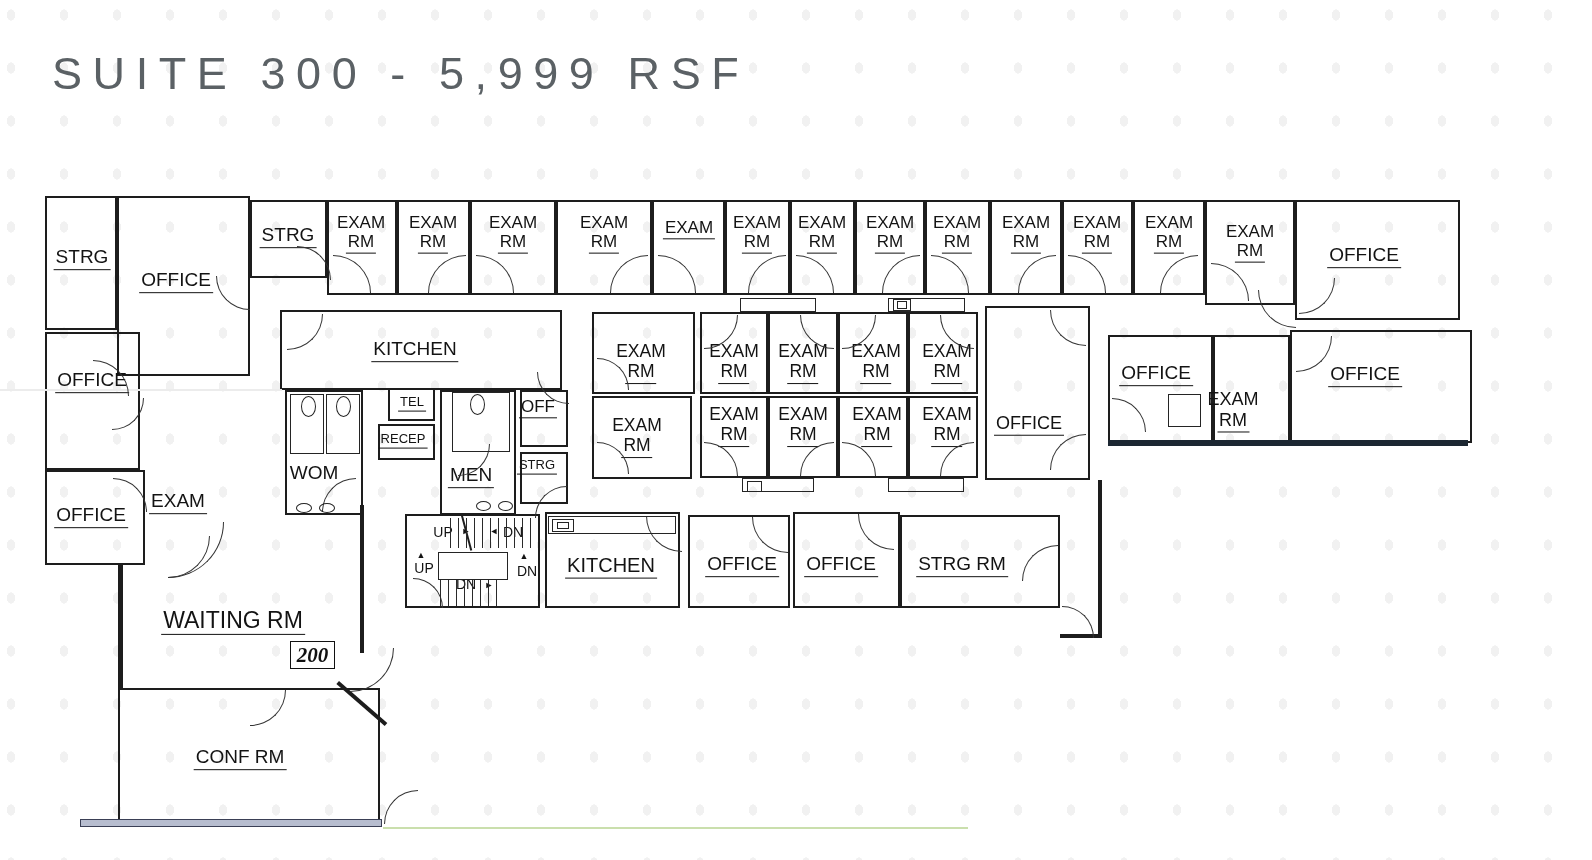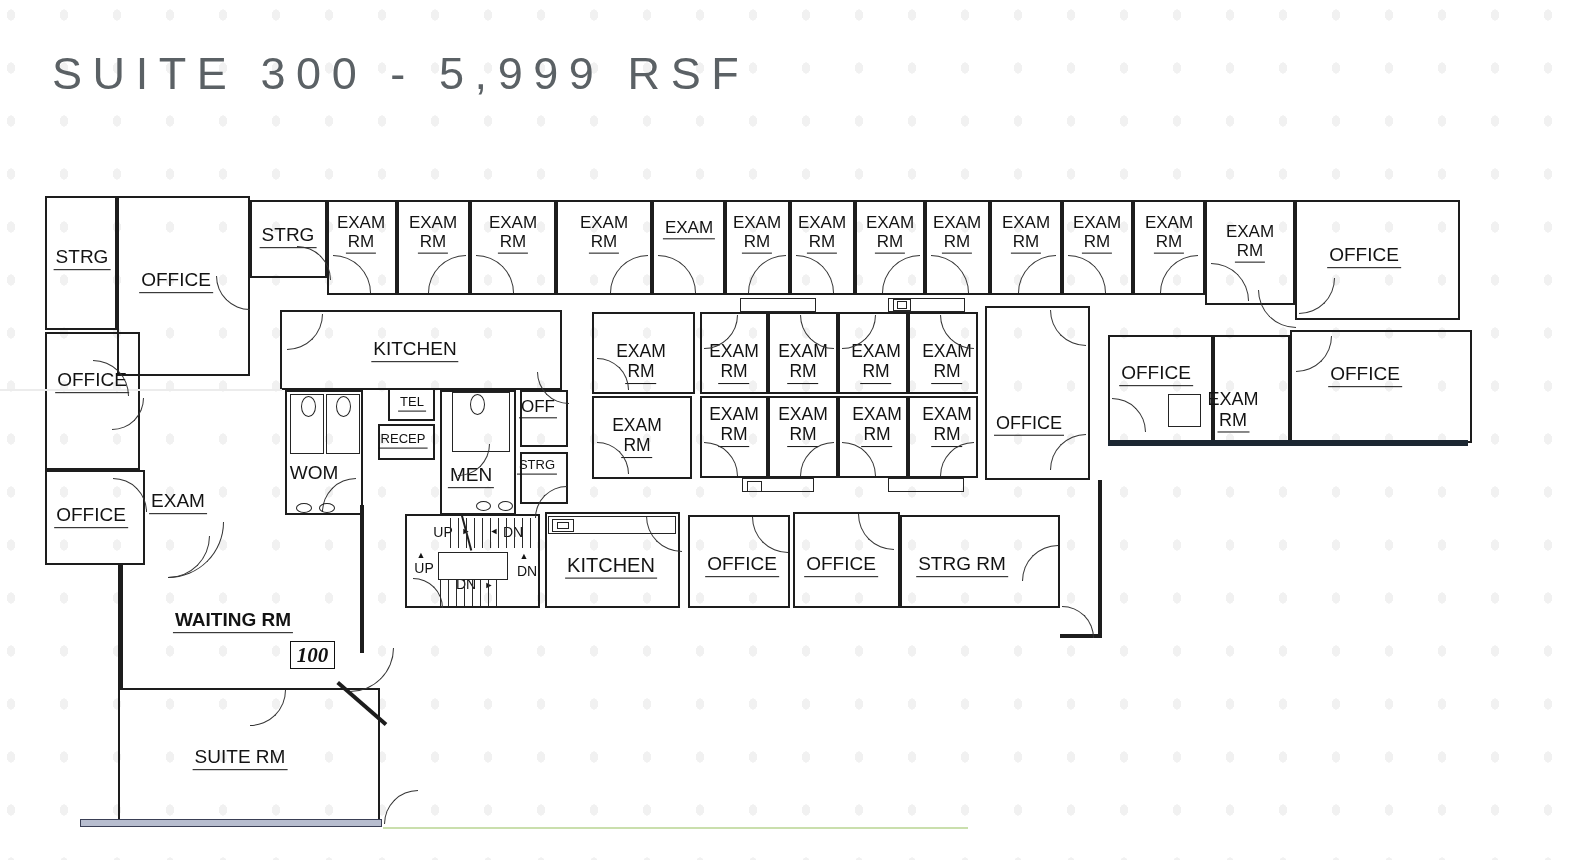--- a/index.html
+++ b/index.html
@@ -241,26 +241,26 @@
     <div class="room" style="left: 793px; top: 512px; width: 107px; height: 96px;"></div>
     <div class="lbl" style="left: 841px; top: 565px; font-size: 19px;">
       <span class="ln"><span class="u">OFFICE</span></span>
     </div>
     <div class="room" style="left: 900px; top: 515px; width: 160px; height: 93px;"></div>
     <div class="lbl" style="left: 962px; top: 565px; font-size: 19px;">
       <span class="ln"><span class="u">STRG RM</span></span>
     </div>
     <div class="room" style="left: 118px; top: 688px; width: 262px; height: 134px;"></div>
     <div class="lbl" style="left: 240px; top: 758px; font-size: 19px;">
-      <span class="ln"><span class="u">SUITE RM</span></span>
+      <span class="ln"><span class="u">CONF RM</span></span>
     </div>
     <div class="lbl" style="left: 178px; top: 502px; font-size: 19px;">
       <span class="ln"><span class="u">EXAM</span></span>
     </div>
-    <div class="lbl" style="left: 233px; top: 621px; font-size: 19px; font-weight: bold;">
+    <div class="lbl" style="left: 233px; top: 621px; font-size: 23px;">
       <span class="ln"><span class="u">WAITING RM</span></span>
     </div>
     <div class="lbl" style="left: 443px; top: 533px; font-size: 14px;">
       <span class="ln">UP</span>
     </div>
     <div class="lbl" style="left: 513px; top: 533px; font-size: 14px;">
       <span class="ln">DN</span>
     </div>
     <div class="lbl" style="left: 424px; top: 569px; font-size: 14px;">
       <span class="ln">UP</span>
@@ -364,14 +364,14 @@
     <div class="fix" style="left: 897px; top: 301px; width: 10px; height: 8px;"></div>
     <div class="fix" style="left: 740px; top: 298px; width: 76px; height: 14px;"></div>
     <div class="fix" style="left: 888px; top: 298px; width: 77px; height: 14px;"></div>
     <div class="fix" style="left: 742px; top: 478px; width: 72px; height: 14px;"></div>
     <div class="fix" style="left: 888px; top: 478px; width: 76px; height: 14px;"></div>
     <div class="fix" style="left: 747px; top: 481px; width: 15px; height: 11px;"></div>
     <div class="fix" style="left: 1168px; top: 394px; width: 33px; height: 33px;"></div>
     <div class="fix" style="left: 438px; top: 552px; width: 70px; height: 28px;"></div>
     <div class="hatch" style="left: 450px; top: 518px; width: 88px; height: 30px;"></div>
     <div class="hatch" style="left: 440px; top: 580px; width: 64px; height: 26px;"></div>
-    <div class="badge" style="left: 290px; top: 641px; width: 45px; height: 28px;">100</div>
+    <div class="badge" style="left: 290px; top: 641px; width: 45px; height: 28px;">200</div>
   </div>
 
 </body></html>

